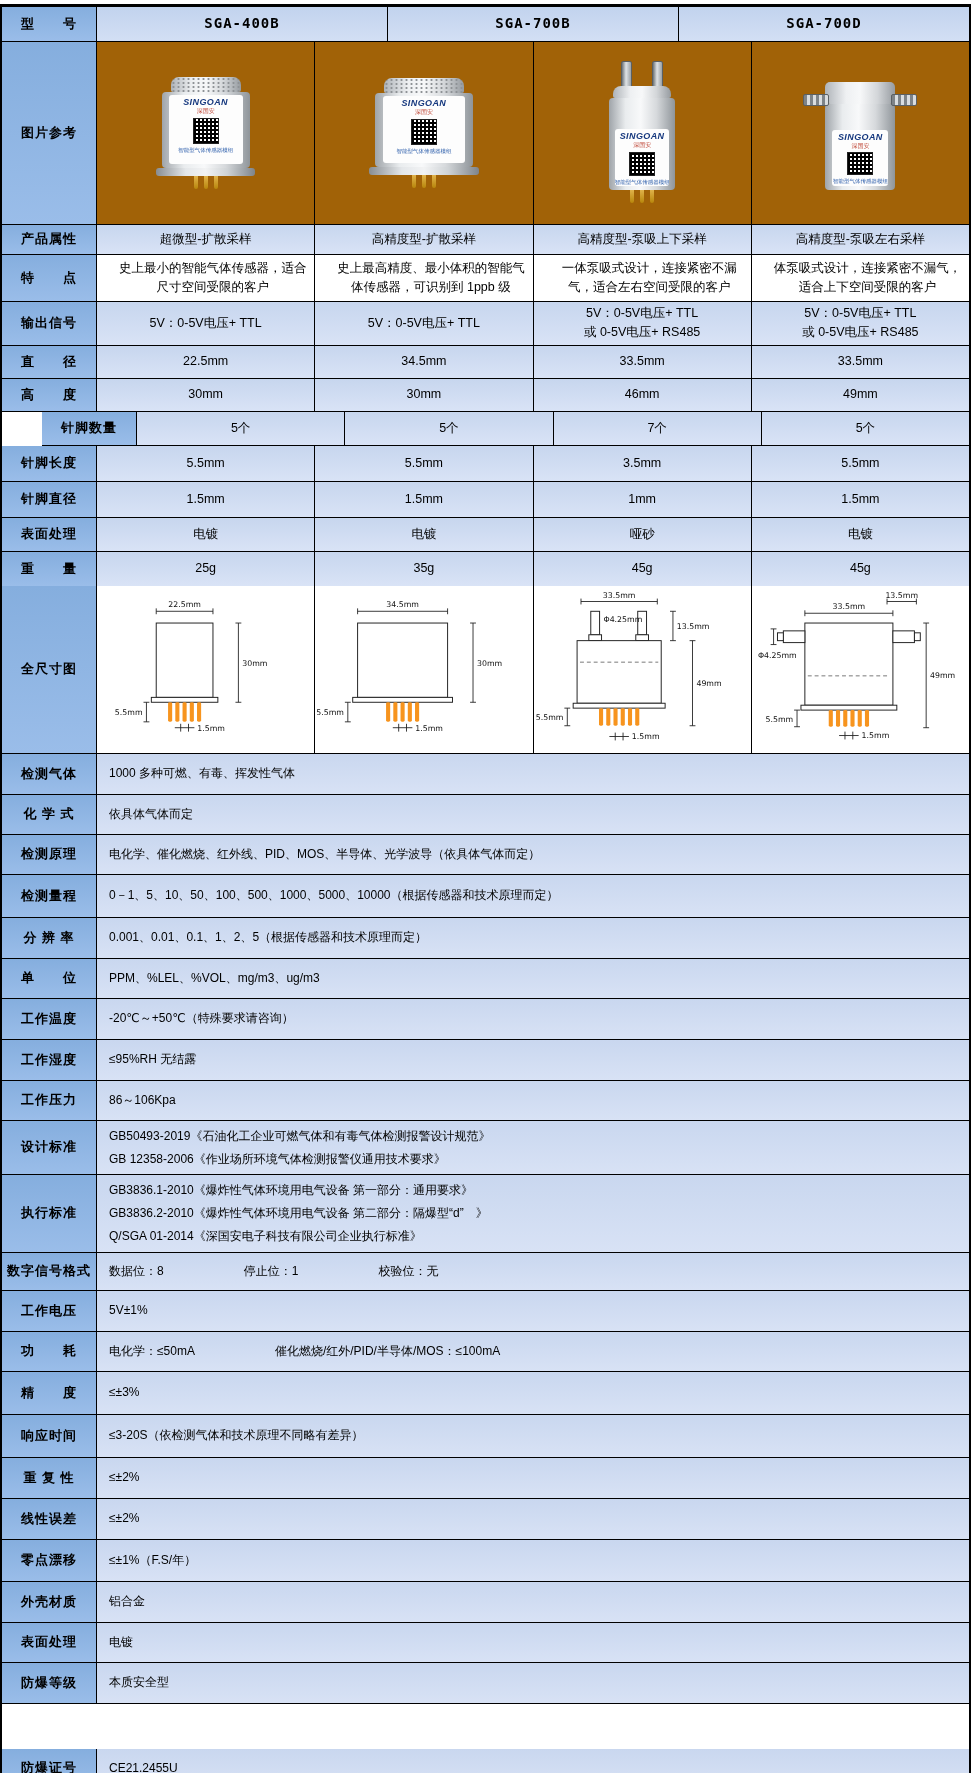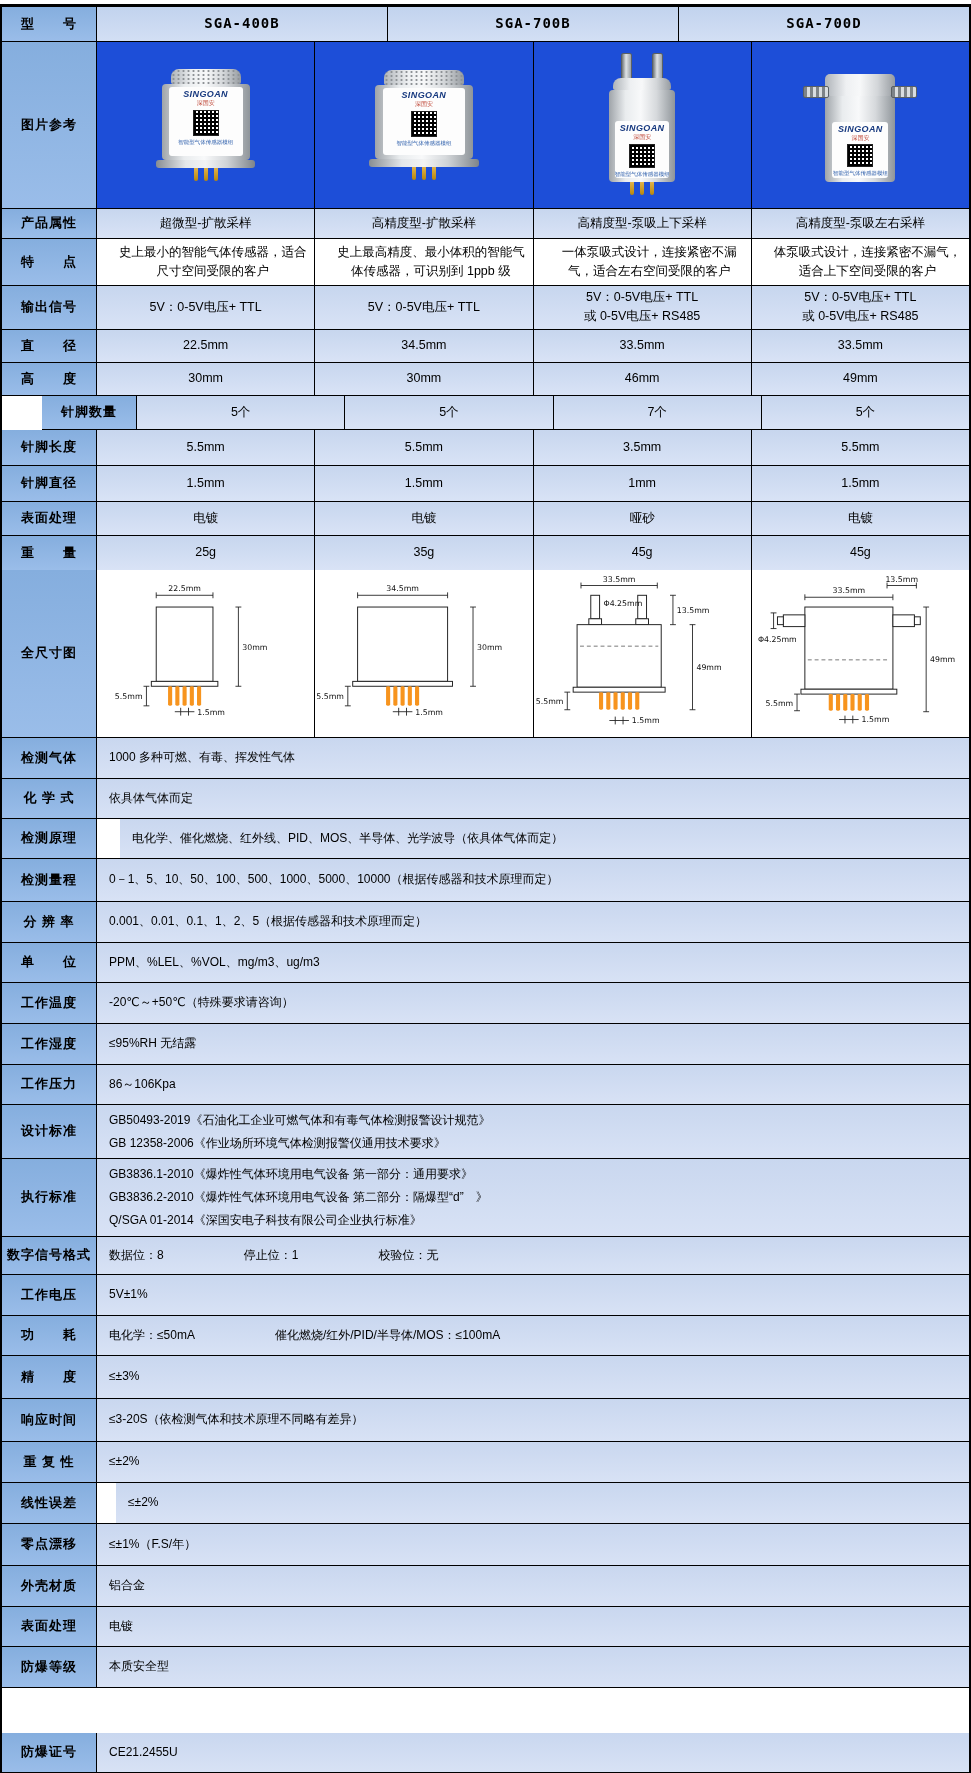--- a/index.html
+++ b/index.html
@@ -12,21 +12,21 @@
   .cell:last-child{border-right:none;}
   .c-label{flex:0 0 95px;background:linear-gradient(180deg,#85aede,#9abde9);
            font-weight:bold;font-size:13px;letter-spacing:1px;line-height:1.25;padding:2px;}
   .c-val{flex:1 1 0;background:linear-gradient(180deg,#c7d6ee,#d9e3f6);font-size:12.5px;
          white-space:pre-line;line-height:1.55;padding:2px 6px;}
   .row-white .c-val{background:#fff;padding-left:20px;}
   .r-header{min-height:34px;}
   .r-header .c-val{background:linear-gradient(180deg,#c2d3ee,#d3dff4);}
   .model{font-family:"DejaVu Sans Mono","Liberation Mono",monospace;font-weight:700;font-size:14px;letter-spacing:1px;}
   .r-image{min-height:140px;}
-  .r-image .c-img{background:#1d4ed8;padding:12px 2px;}
+  .r-image .c-img{background:#a16207;padding:20px 2px;}
   .r-diagram{min-height:167px;}
   .c-diag{flex:1 1 0;background:#fff;padding:2px;}
   .c-diag svg{display:block;}
   .c-full{flex:1 1 0;background:linear-gradient(180deg,#c9d7ef,#d8e2f5);justify-content:flex-start;
           text-align:left;font-size:12px;line-height:1.9;padding:4px 6px 4px 12px;white-space:pre-line;}
   .c-full.parts{gap:80px;}
   .part{white-space:nowrap;}
   .dim line{stroke:#222;stroke-width:.9;}
   .dim text{fill:#111;font-size:8px;font-family:"DejaVu Sans",sans-serif;}
   
@@ -415,21 +415,21 @@
 
   <div>
       <div class="trow" style="min-height: 40px;">
         <div class="cell c-label">检测气体</div>
         <div class="cell c-full">1000 多种可燃、有毒、挥发性气体</div>
       </div>
       <div class="trow" style="min-height: 39px;">
         <div class="cell c-label">化 学 式</div>
         <div class="cell c-full">依具体气体而定</div>
       </div>
-      <div class="trow" style="min-height: 39px; gap: 23px;">
+      <div class="trow" style="min-height: 39px;">
         <div class="cell c-label">检测原理</div>
         <div class="cell c-full">电化学、催化燃烧、红外线、PID、MOS、半导体、光学波导（依具体气体而定）</div>
       </div>
       <div class="trow" style="min-height: 42px;">
         <div class="cell c-label">检测量程</div>
         <div class="cell c-full">0－1、5、10、50、100、500、1000、5000、10000（根据传感器和技术原理而定）</div>
       </div>
       <div class="trow" style="min-height: 40px;">
         <div class="cell c-label">分 辨 率</div>
         <div class="cell c-full">0.001、0.01、0.1、1、2、5（根据传感器和技术原理而定）</div>
@@ -478,21 +478,21 @@
         <div class="cell c-full">≤±3%</div>
       </div>
       <div class="trow" style="min-height: 42px;">
         <div class="cell c-label">响应时间</div>
         <div class="cell c-full">≤3-20S（依检测气体和技术原理不同略有差异）</div>
       </div>
       <div class="trow" style="min-height: 40px;">
         <div class="cell c-label">重 复 性</div>
         <div class="cell c-full">≤±2%</div>
       </div>
-      <div class="trow" style="min-height: 40px; gap: 19px;">
+      <div class="trow" style="min-height: 40px;">
         <div class="cell c-label">线性误差</div>
         <div class="cell c-full">≤±2%</div>
       </div>
       <div class="trow" style="min-height: 41px;">
         <div class="cell c-label">零点漂移</div>
         <div class="cell c-full">≤±1%（F.S/年）</div>
       </div>
       <div class="trow" style="min-height: 40px;">
         <div class="cell c-label">外壳材质</div>
         <div class="cell c-full">铝合金</div>

